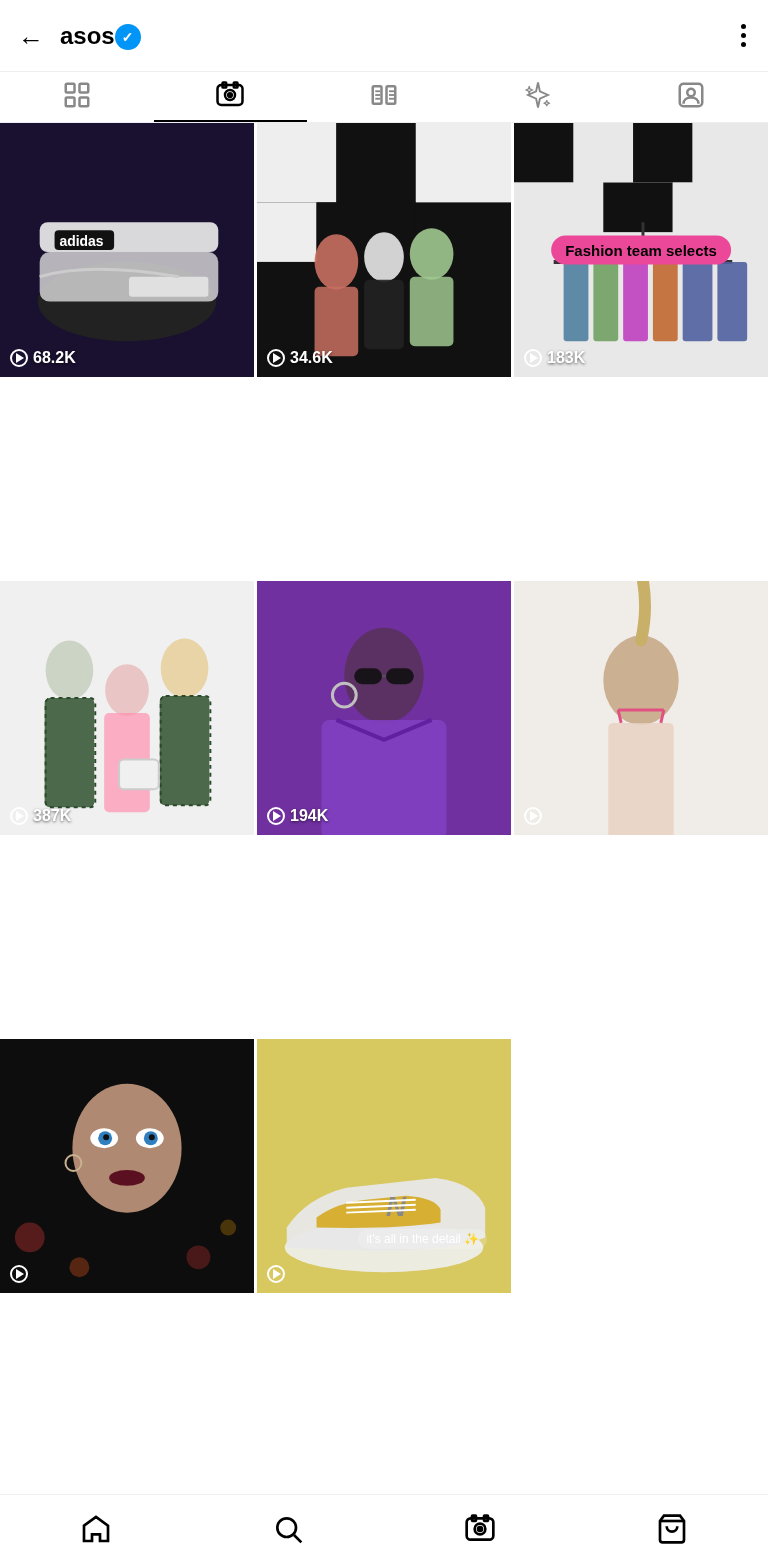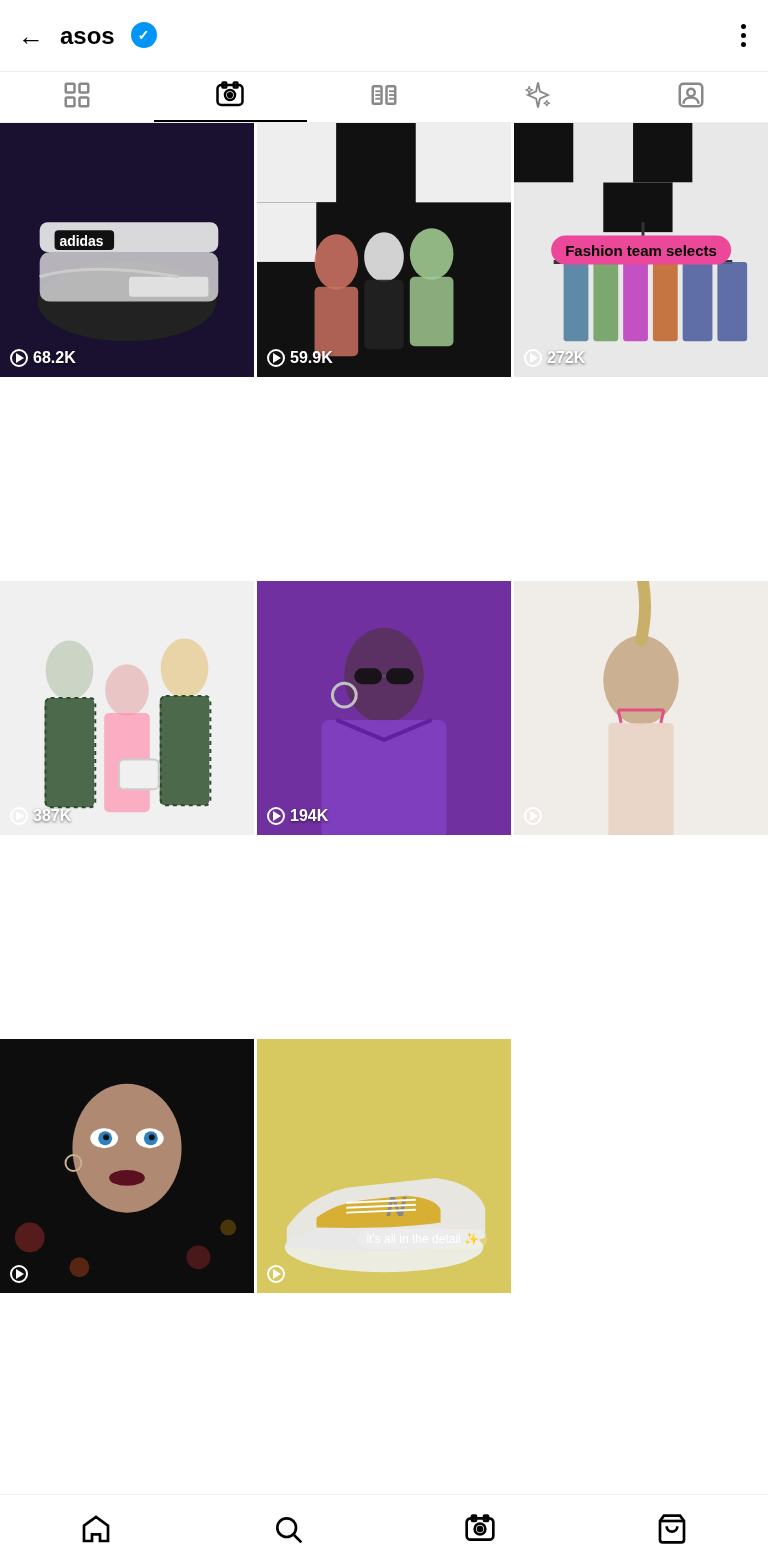--- a/index.html
+++ b/index.html
@@ -24,23 +24,23 @@
     }
     .back-btn {
       cursor: pointer;
       font-size: 26px;
       color: #000;
       margin-right: 16px;
       line-height: 1;
     }
     .header-title {
       display: flex;
-      align-items: flex-start;
+      align-items: flex-end;
       flex: 1;
-      gap: 16px;
+      gap: 0;
     }
     .header-title span {
       font-size: 24px;
       font-weight: 700;
       color: #000;
     }
     .verified-badge {
       width: 26px;
       height: 26px;
       background: #0095f6;
@@ -302,21 +302,21 @@
         <ellipse cx="80" cy="140" rx="22" ry="28" fill="#c87060" opacity="0.9"></ellipse>
         <rect x="58" y="165" width="44" height="70" rx="5" fill="#c87060" opacity="0.85"></rect>
         <ellipse cx="128" cy="135" rx="20" ry="25" fill="#e8e8e8" opacity="0.9"></ellipse>
         <rect x="108" y="158" width="40" height="70" rx="5" fill="#222" opacity="0.9"></rect>
         <ellipse cx="176" cy="132" rx="22" ry="26" fill="#a0c890" opacity="0.9"></ellipse>
         <rect x="154" y="155" width="44" height="70" rx="5" fill="#a0c890" opacity="0.85"></rect>
       </svg>
     </div>
     <div class="play-count">
       <div class="play-icon"></div>
-      <span>59.9K</span>
+      <span>34.6K</span>
     </div>
   </div>
 
   <div class="grid-item">
     <div class="thumb-bg" style="position:relative; background: linear-gradient(135deg, #ddd 0%, #ccc 50%, #111 80%);">
       <svg width="100%" height="100%" viewBox="0 0 256 256" style="position:absolute;top:0;left:0;">
         <rect width="256" height="256" fill="#e0e0e0"></rect>
 
         <rect x="0" y="0" width="256" height="256" fill="#e8e8e8"></rect>
         <rect x="0" y="0" width="60" height="60" fill="#111"></rect>
@@ -334,21 +334,21 @@
         <rect x="80" y="140" width="25" height="80" rx="3" fill="#70a060" opacity="0.9"></rect>
         <rect x="110" y="140" width="25" height="80" rx="3" fill="#c040c0" opacity="0.9"></rect>
         <rect x="140" y="140" width="25" height="80" rx="3" fill="#c06830" opacity="0.9"></rect>
         <rect x="170" y="140" width="30" height="80" rx="3" fill="#5060a0" opacity="0.9"></rect>
         <rect x="205" y="140" width="30" height="80" rx="3" fill="#5060a0" opacity="0.9"></rect>
       </svg>
     </div>
     <div class="fashion-badge">Fashion team selects</div>
     <div class="play-count">
       <div class="play-icon"></div>
-      <span>272K</span>
+      <span>183K</span>
     </div>
   </div>
 
 
   <div class="grid-item">
     <div class="thumb-bg" style="position:relative; background: #e8e8e8;">
       <svg width="100%" height="100%" viewBox="0 0 256 256" style="position:absolute;top:0;left:0;">
         <rect width="256" height="256" fill="#f0f0f0"></rect>
 
         <ellipse cx="70" cy="90" rx="24" ry="30" fill="#c8d0c0" opacity="0.9"></ellipse>

